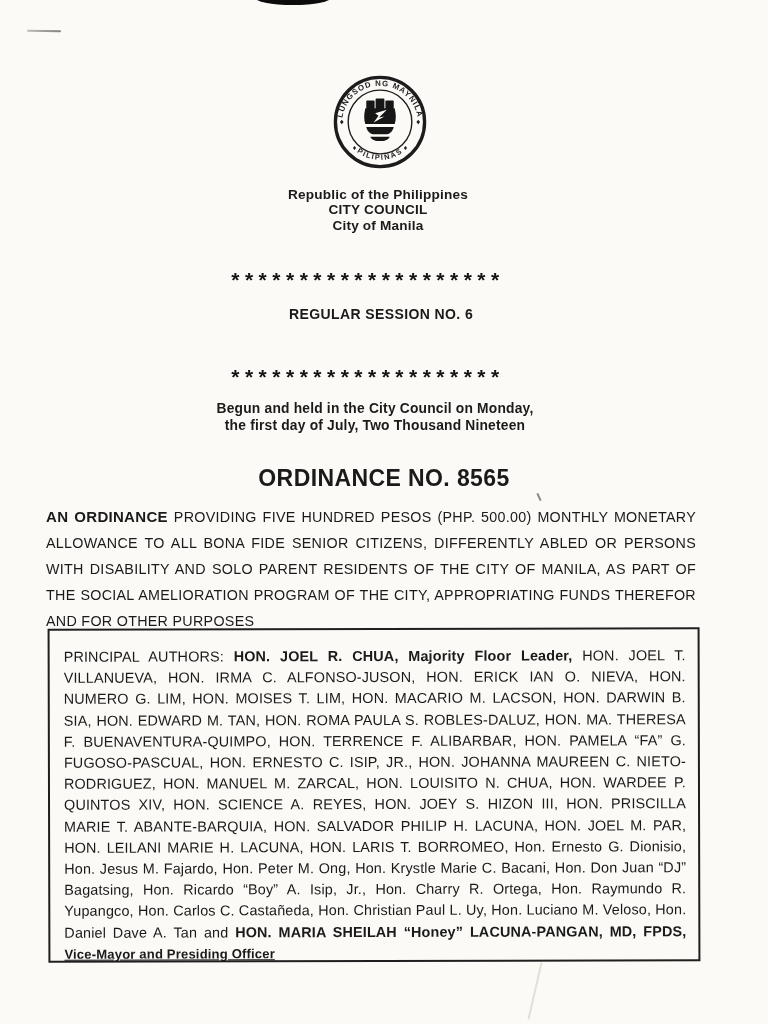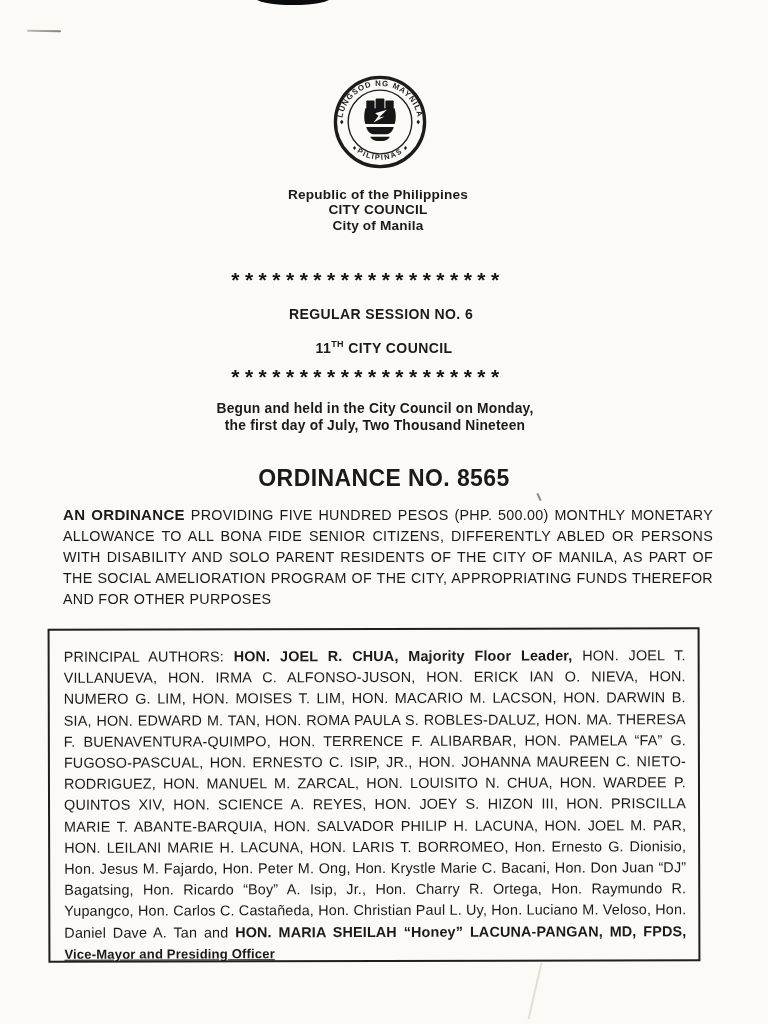--- a/index.html
+++ b/index.html
@@ -40,22 +40,22 @@
   .stars{font-weight:bold;font-size:21px;letter-spacing:5.5px;height:14px;line-height:11px;transform:translateX(-16px);color:#141414;}
   .stars-top{top:274px;}
   .stars-bottom{top:371px;}
   .session-title{top:306px;font-weight:bold;font-size:14px;letter-spacing:.4px;transform:translateX(-3px);}
   .council-line{top:339px;font-weight:bold;font-size:14px;letter-spacing:.4px;}
   .council-line sup{font-size:9px;vertical-align:6px;}
   .convening{top:401px;font-weight:bold;font-size:13.8px;line-height:16.5px;letter-spacing:.2px;transform:translateX(-9px);}
   .ord-title{top:465px;font-weight:bold;font-size:23px;letter-spacing:.4px;margin:0;}
   
   .summary{
-    position:absolute;left:63px;top:504px;width:650px;
-    font-size:14.3px;line-height:21px;letter-spacing:.3px;
+    position:absolute;left:46px;top:504px;width:650px;
+    font-size:14.3px;line-height:26px;letter-spacing:.3px;
     text-align:justify;margin:0;
   }
   .summary .b{font-weight:bold;font-size:15px;}
   
   .authors-box{
     position:absolute;left:48px;top:628px;width:652px;height:334px;
     border:2px solid #1f1f1f;box-sizing:border-box;
     transform:rotate(-0.15deg);
     background:transparent;
   }
@@ -114,21 +114,20 @@
   <div class="cblock doc-header">
     <div>Republic of the Philippines</div>
     <div>CITY COUNCIL</div>
     <div>City of Manila</div>
   </div>
 
   <div class="cblock stars stars-top">********************</div>
 
   <div class="cblock session-title">REGULAR SESSION NO. 6</div>
 
-  <div class="cblock council-line"><span>11</span><sup>TH</sup><span> CITY COUNCIL</span></div>
 
   <div class="cblock stars stars-bottom">********************</div>
 
   <div class="cblock convening">
     <div>Begun and held in the City Council on Monday,</div>
     <div>the first day of July, Two Thousand Nineteen</div>
   </div>
 
   <h1 class="cblock ord-title">ORDINANCE NO. 8565</h1>
 

